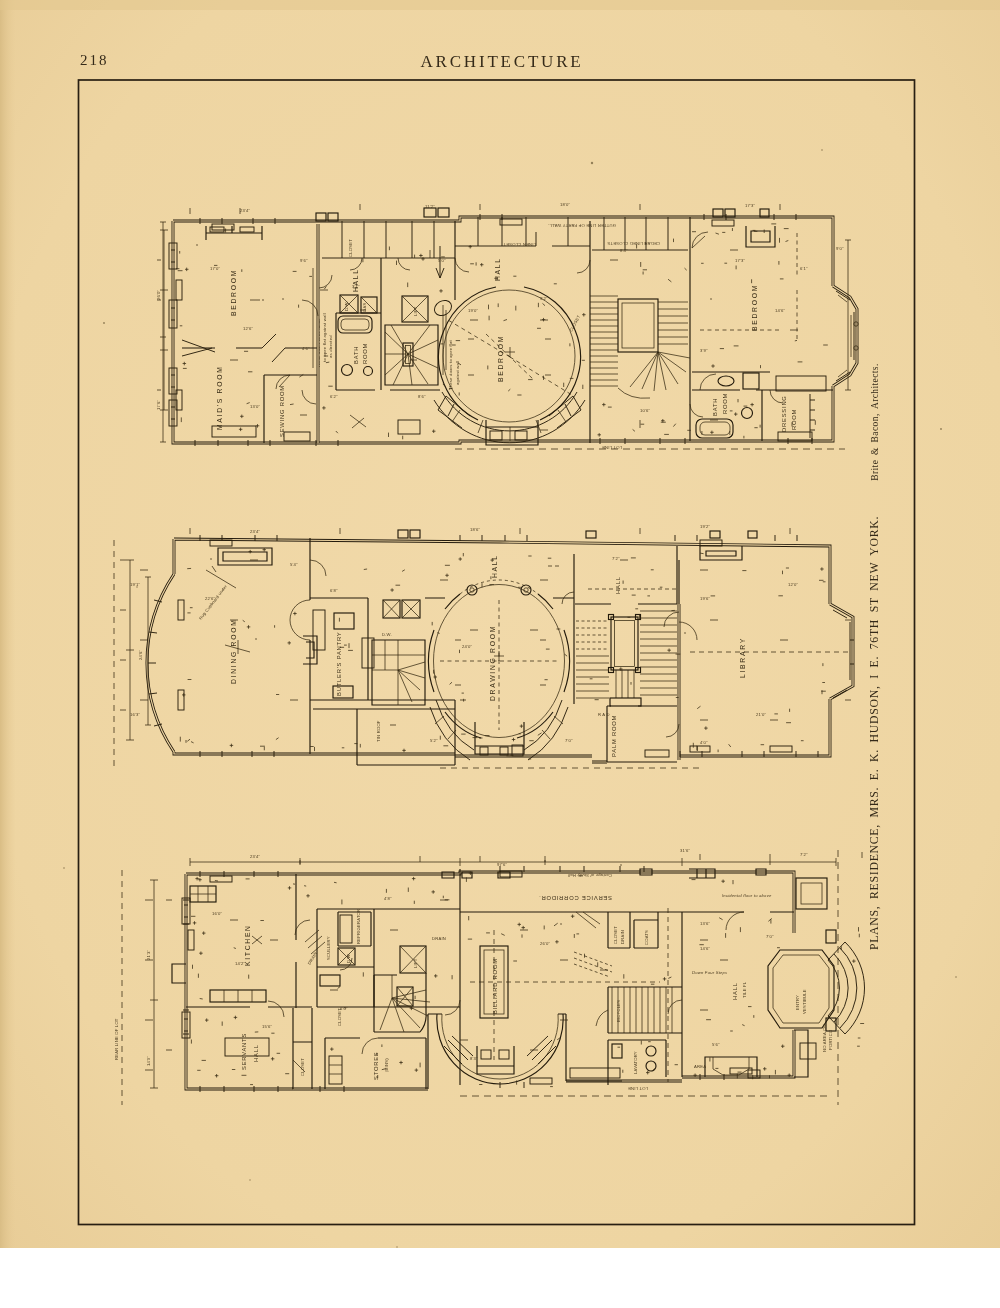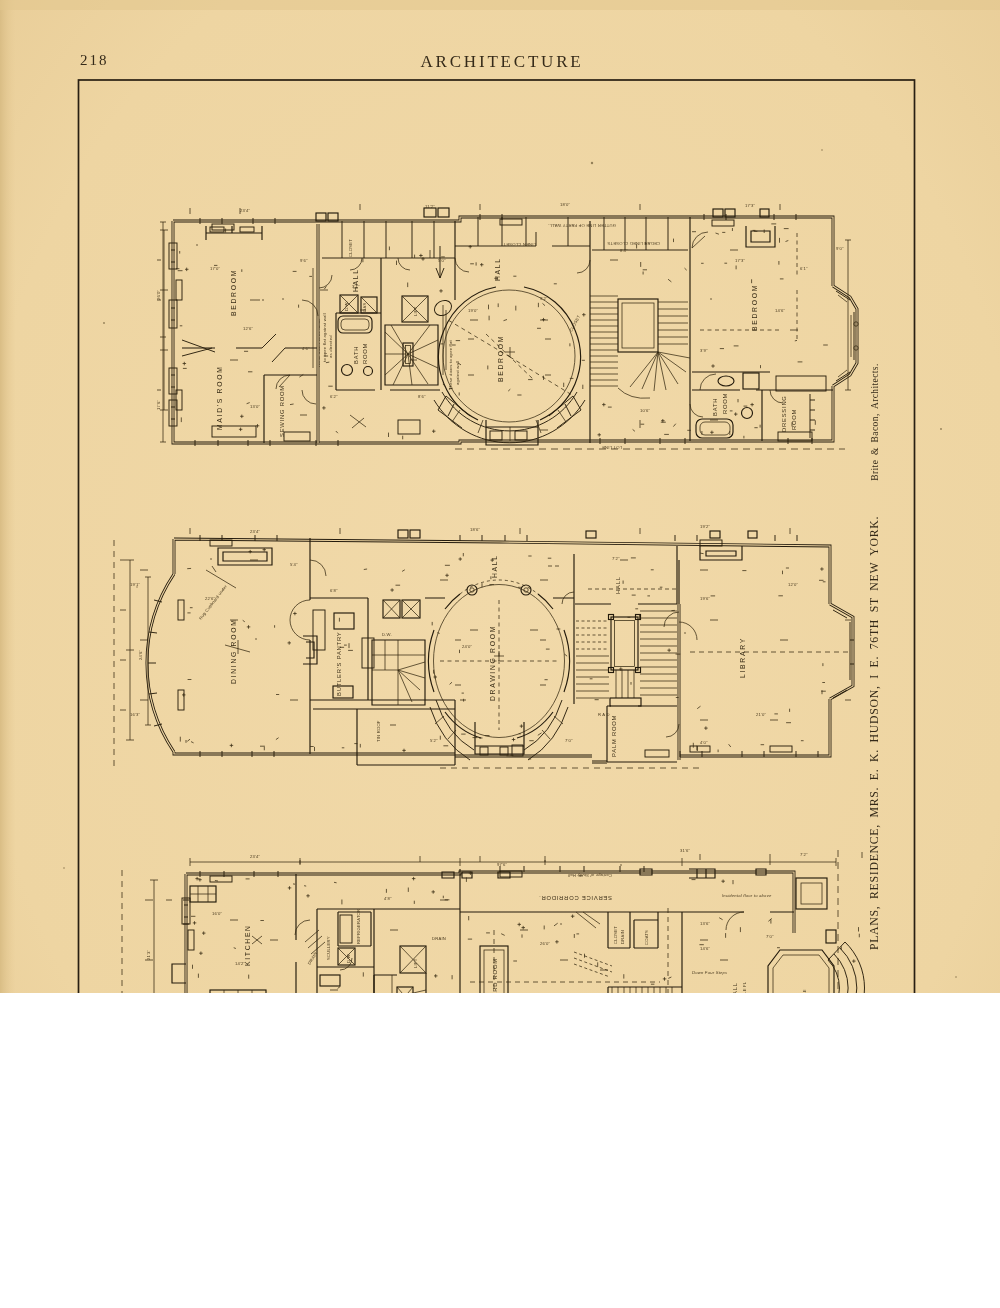--- a/index.html
+++ b/index.html
@@ -1,16 +1,16 @@
 <!DOCTYPE html>
 <html><head>
 <meta charset="utf-8">
 <style>
   html,body{margin:0;padding:0;}
-  .page{position:relative;width:1000px;height:993px;background:#eed5a2;overflow:hidden;
+  .page{position:relative;width:1000px;height:1248px;background:#eed5a2;overflow:hidden;
         font-family:"Liberation Serif",serif;}
   svg{position:absolute;left:0;top:0;}
   svg text{fill:#352a19;stroke:none;}
   .w{stroke:#241b0d;stroke-width:2.9;fill:none;}
   .wi{stroke:#eed5a2;stroke-width:1.2;fill:none;}
   .p{stroke:#241b0c;stroke-width:1.15;fill:none;}
   .q{stroke:#2a200d;stroke-width:0.95;fill:none;}
   .t{stroke:#352a12;stroke-width:0.75;fill:none;}
   .lbl{font-family:"Liberation Sans",sans-serif;font-size:6.8px;letter-spacing:1.7px;fill:#382c16;}
   .lbs{font-family:"Liberation Sans",sans-serif;font-size:5.8px;letter-spacing:0.8px;fill:#3c2f18;}

